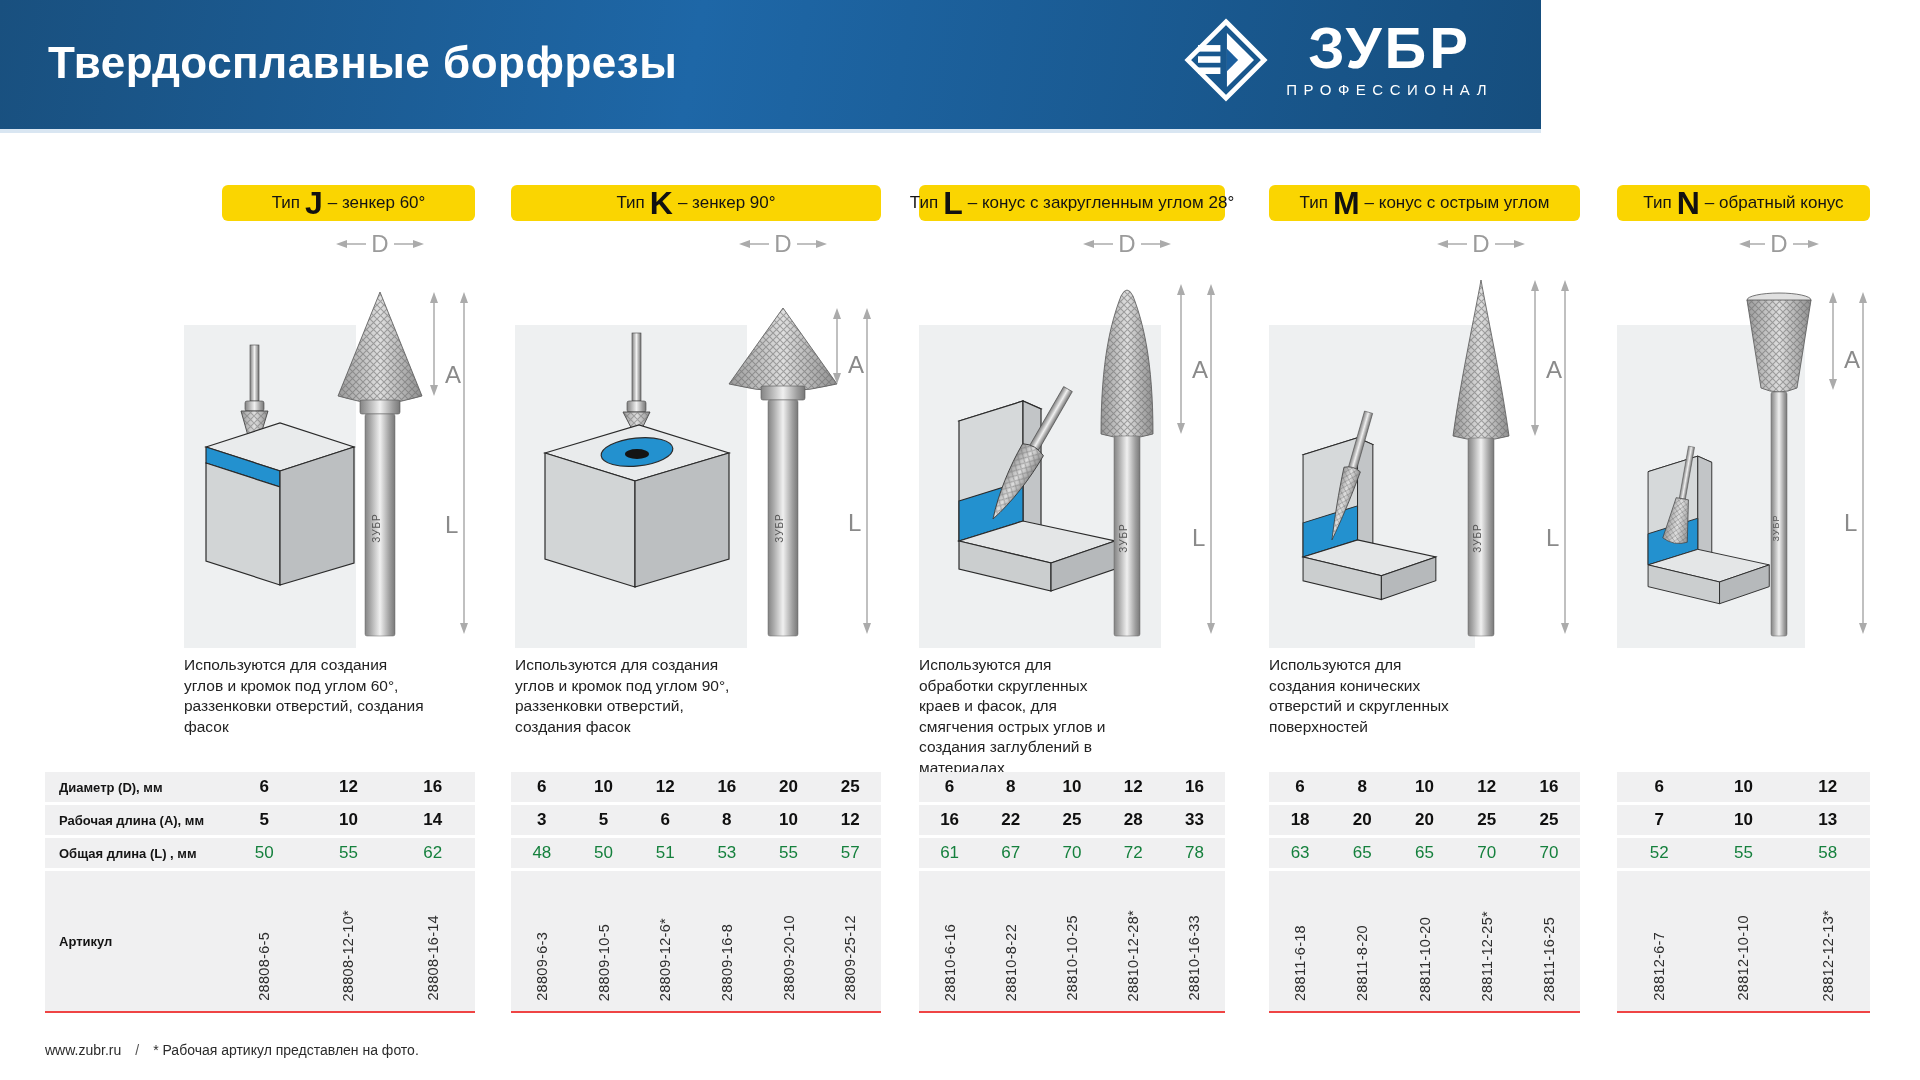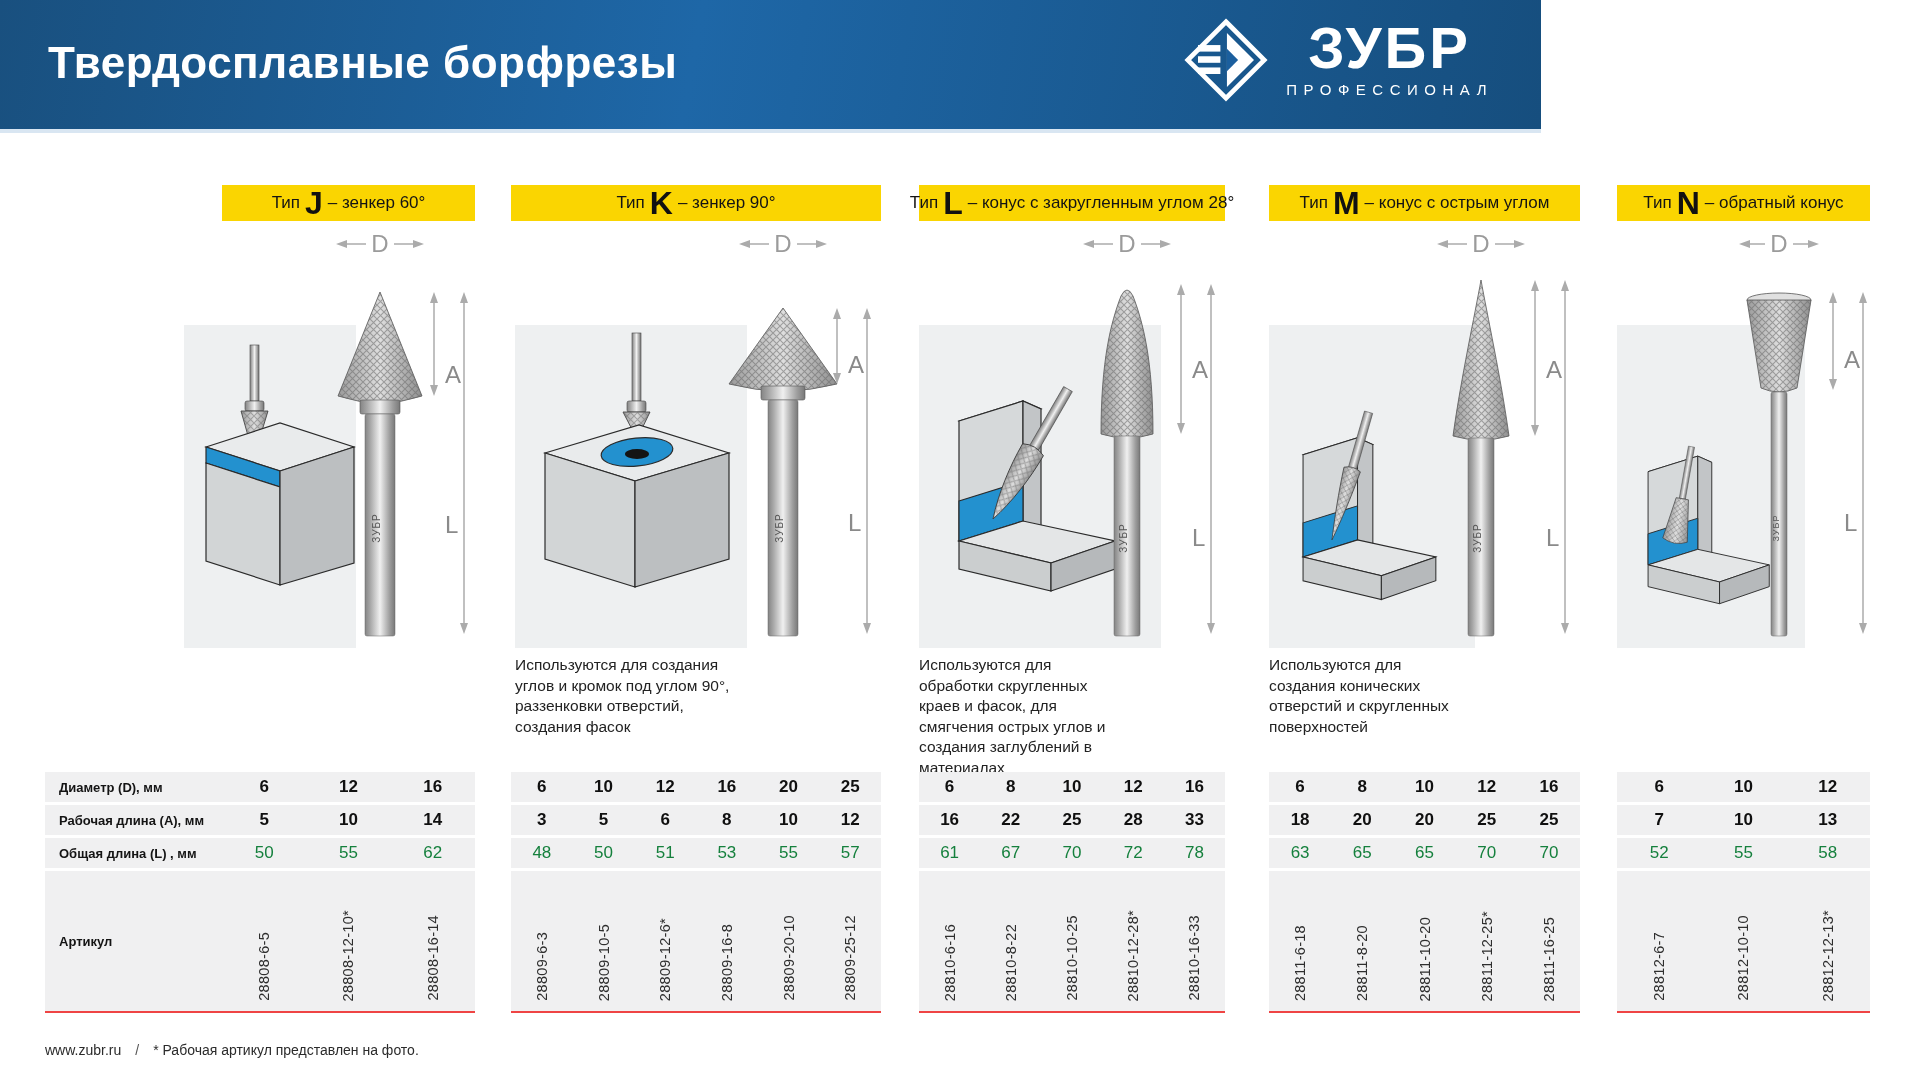--- a/index.html
+++ b/index.html
@@ -20,21 +20,21 @@
 
   
   .col { position:absolute; top:185px; height:828px; }
   #col-j { left:222px;  width:253px; }
   #col-k { left:511px;  width:370px; }
   #col-l { left:919px;  width:306px; }
   #col-m { left:1269px; width:311px; }
   #col-n { left:1617px; width:253px; }
 
   .bar { height:36px; background:#fad501; display:flex; align-items:center;
-         justify-content:center; white-space:nowrap; }
+         justify-content:center; white-space:nowrap;border-radius:6px; }
   .bar .pre,.bar .suf { font-size:17px; color:#141414; }
   .bar .ltr { font-size:32px; font-weight:800; margin:0 5px; line-height:1; color:#111; }
 
   .imgarea { position:absolute; top:43px; left:0; right:0; height:420px; }
   .appbox  { position:absolute; top:97px; height:323px; background:#eef0f1; }
   .toolsvg { position:absolute; top:0; }
 
   .desc { position:absolute; top:470px; font-size:15.5px; line-height:1.33; color:#222; }
 
   
@@ -143,20 +143,21 @@
         <polygon points="120,64 116,75 124,75" fill="#ababab"></polygon>
           <polygon points="120,168 116,157 124,157" fill="#ababab"></polygon>
         <line x1="120" y1="74" x2="120" y2="158" stroke="#ababab" stroke-width="1.5"></line>
         <text x="131" y="155" font-size="24" fill="#8a8a8a">A</text>
         <polygon points="150,64 146,75 154,75" fill="#ababab"></polygon>
           <polygon points="150,406 146,395 154,395" fill="#ababab"></polygon>
         <line x1="150" y1="74" x2="150" y2="396" stroke="#ababab" stroke-width="1.5"></line>
         <text x="131" y="305" font-size="24" fill="#8a8a8a">L</text>
       </svg>
     </div>
+    <div class="desc" style="left:-38px;width:240px">Используются для создания углов и кромок под углом 60°, раззенковки отверстий, создания фасок</div>
     <div class="band">
       <div class="row r123">
         <div class="vals">
             <span class="val bold">6</span>
             <span class="val bold">12</span>
             <span class="val bold">16</span>
           </div>
       </div>
       <div class="row r123">
         <div class="vals">

